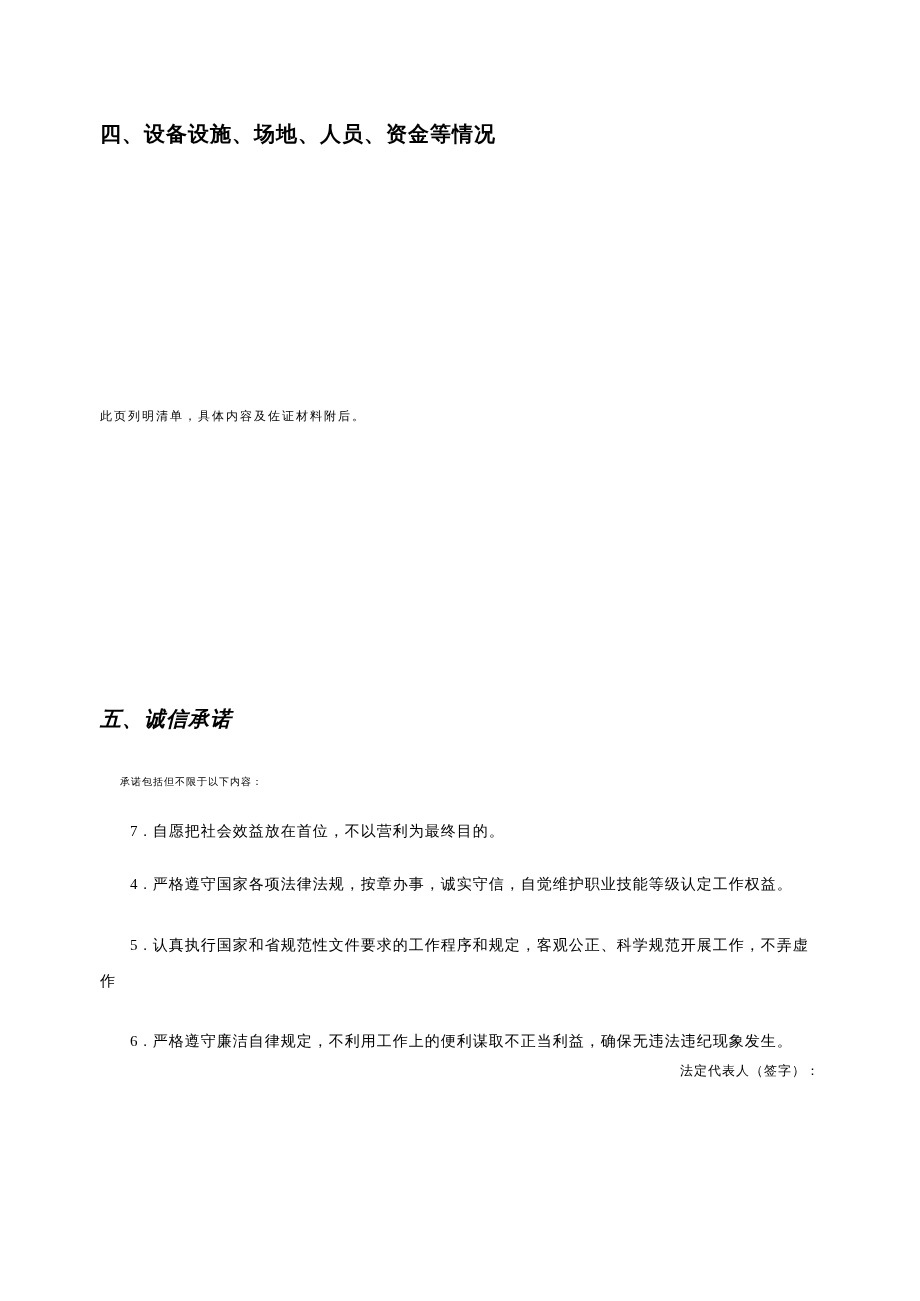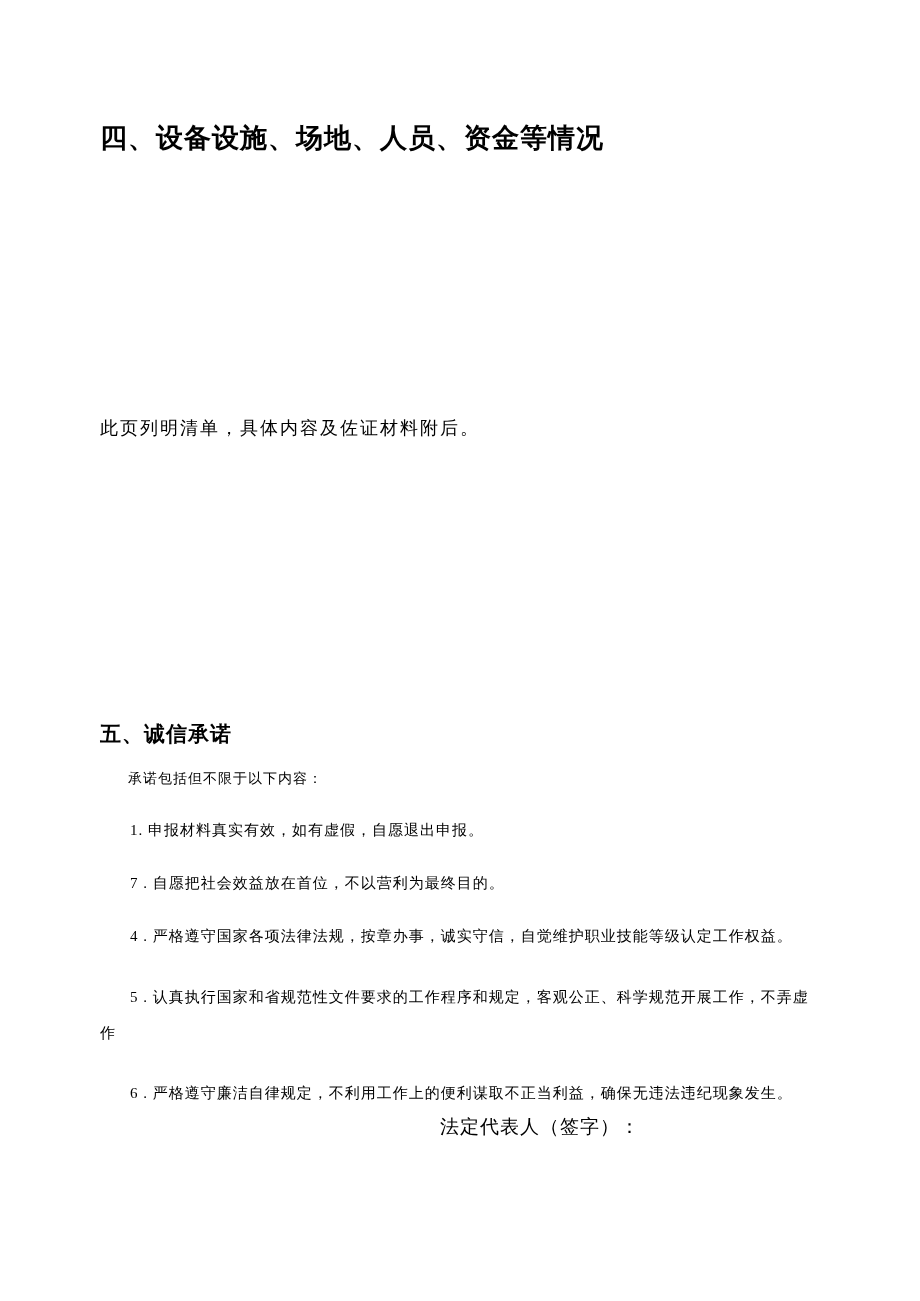--- a/index.html
+++ b/index.html
@@ -12,79 +12,79 @@
       height: 1301px;
       background: #ffffff;
       font-family: "SimSun", "宋体", serif;
       color: #000000;
       position: relative;
     }
     .page {
       padding: 120px 100px 80px 100px;
     }
     .section-heading {
-      font-size: 27px;
+      font-size: 21px;
       font-weight: bold;
       margin-bottom: 0;
       letter-spacing: 1px;
     }
     .section4-note {
-      font-size: 18px;
+      font-size: 12px;
       margin-top: 260px;
       letter-spacing: 2px;
     }
     .section5 {
       margin-top: 280px;
     }
     .section5-heading {
       font-size: 21px;
       font-weight: bold;
       letter-spacing: 1px;
+      font-style: italic;
     }
     .intro {
-      font-size: 14px;
-      margin-top: 22px;
+      font-size: 10px;
+      margin-top: 42px;
       text-indent: 2em;
       letter-spacing: 1px;
     }
     .item {
       font-size: 15px;
       margin-top: 32px;
       text-indent: 2em;
       letter-spacing: 1px;
       line-height: 1.4;
     }
     .item5 {
       font-size: 15px;
       margin-top: 32px;
       letter-spacing: 1px;
       line-height: 2.4;
     }
     .item5-first {
       text-indent: 2em;
     }
     .signature {
-      font-size: 19px;
+      font-size: 13px;
       margin-top: 10px;
-      text-align: center;
+      text-align: right;
       padding-left: 160px;
       letter-spacing: 1px;
     }
   </style>
 </head>
 <body>
 
 <div class="page">
   <h2 class="section-heading">四、设备设施、场地、人员、资金等情况</h2>
   <p class="section4-note">此页列明清单，具体内容及佐证材料附后。</p>
 
   <div class="section5">
     <h2 class="section5-heading">五、诚信承诺</h2>
     <p class="intro">承诺包括但不限于以下内容：</p>
-    <p class="item">1. 申报材料真实有效，如有虚假，自愿退出申报。</p>
     <p class="item">7  . 自愿把社会效益放在首位，不以营利为最终目的。</p>
     <p class="item">4  . 严格遵守国家各项法律法规，按章办事，诚实守信，自觉维护职业技能等级认定工作权益。</p>
     <div class="item5">
       <div class="item5-first">5  . 认真执行国家和省规范性文件要求的工作程序和规定，客观公正、科学规范开展工作，不弄虚作</div>
     </div>
     <p class="item">6  . 严格遵守廉洁自律规定，不利用工作上的便利谋取不正当利益，确保无违法违纪现象发生。</p>
     <p class="signature">法定代表人（签字）：</p>
   </div>
 </div>
 

